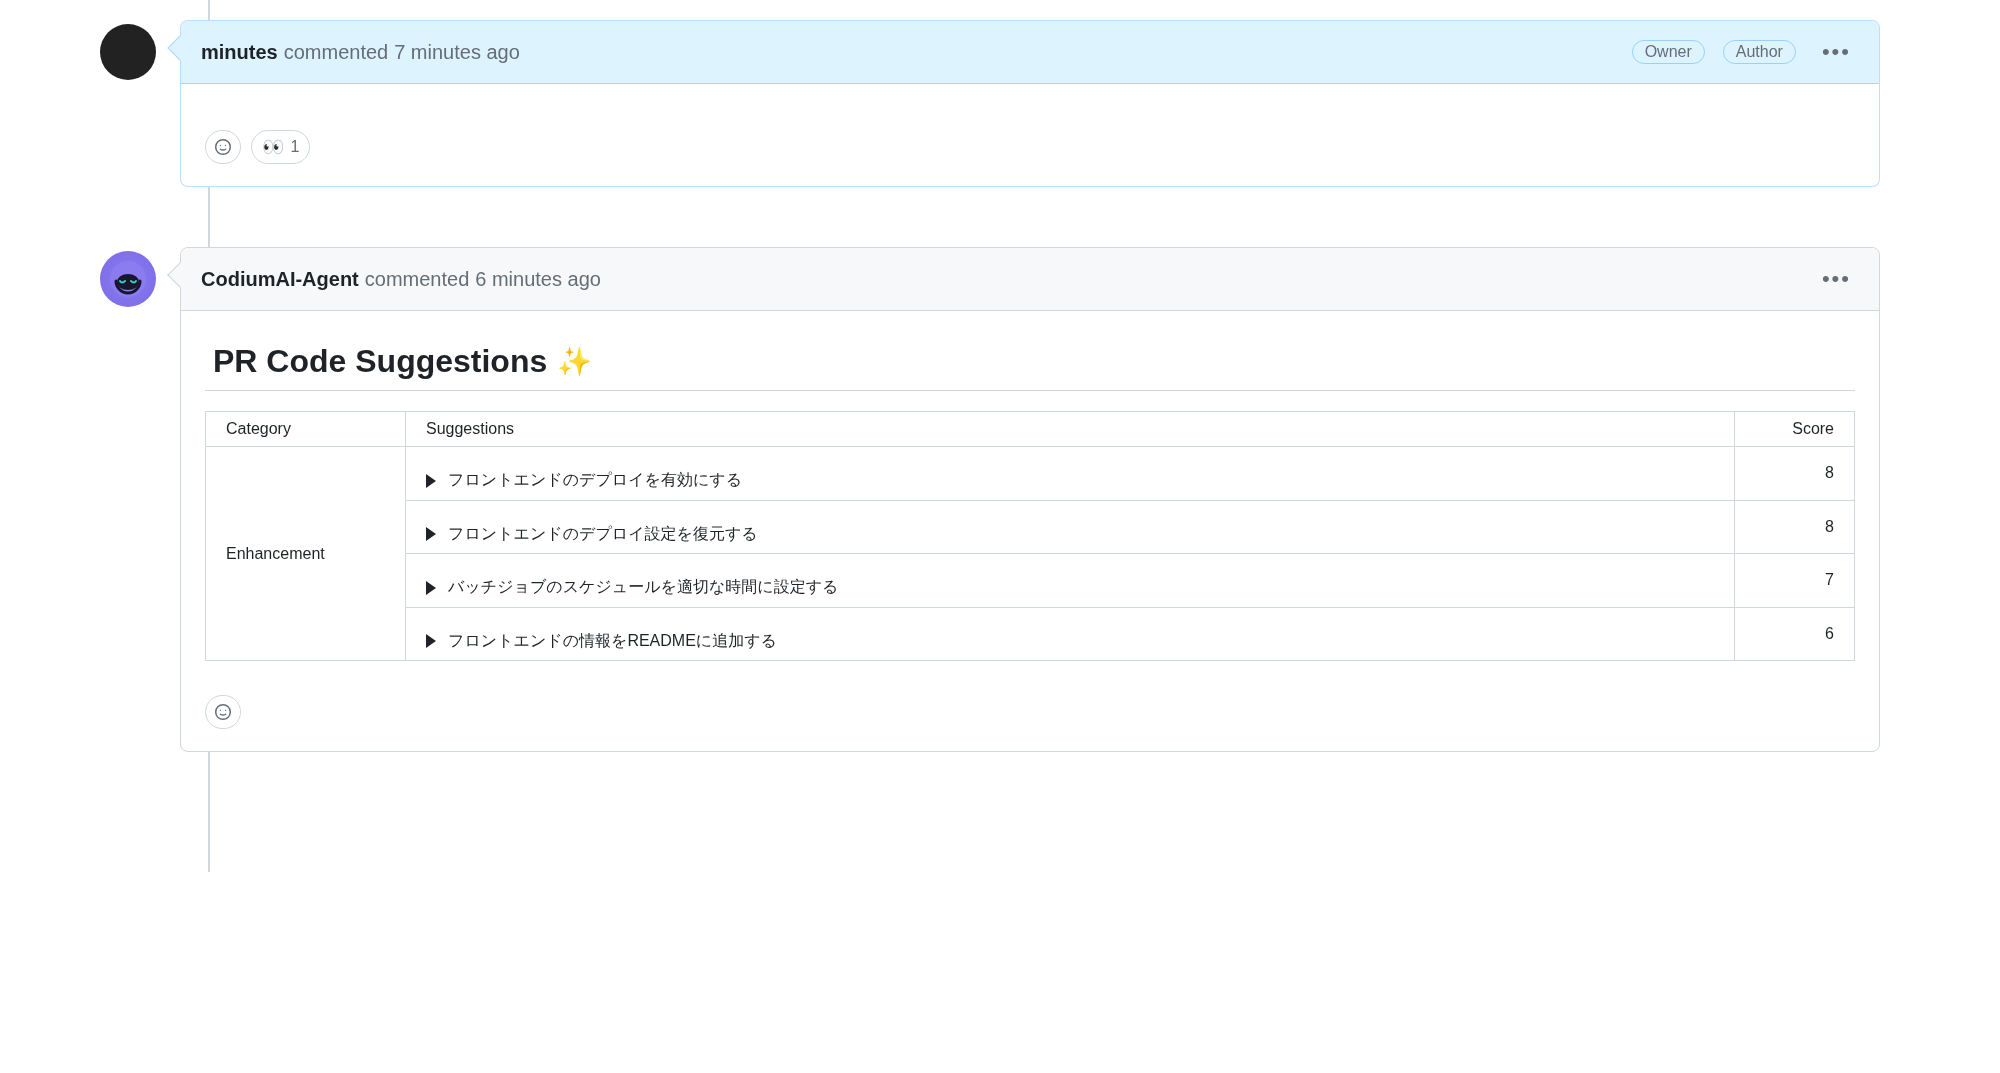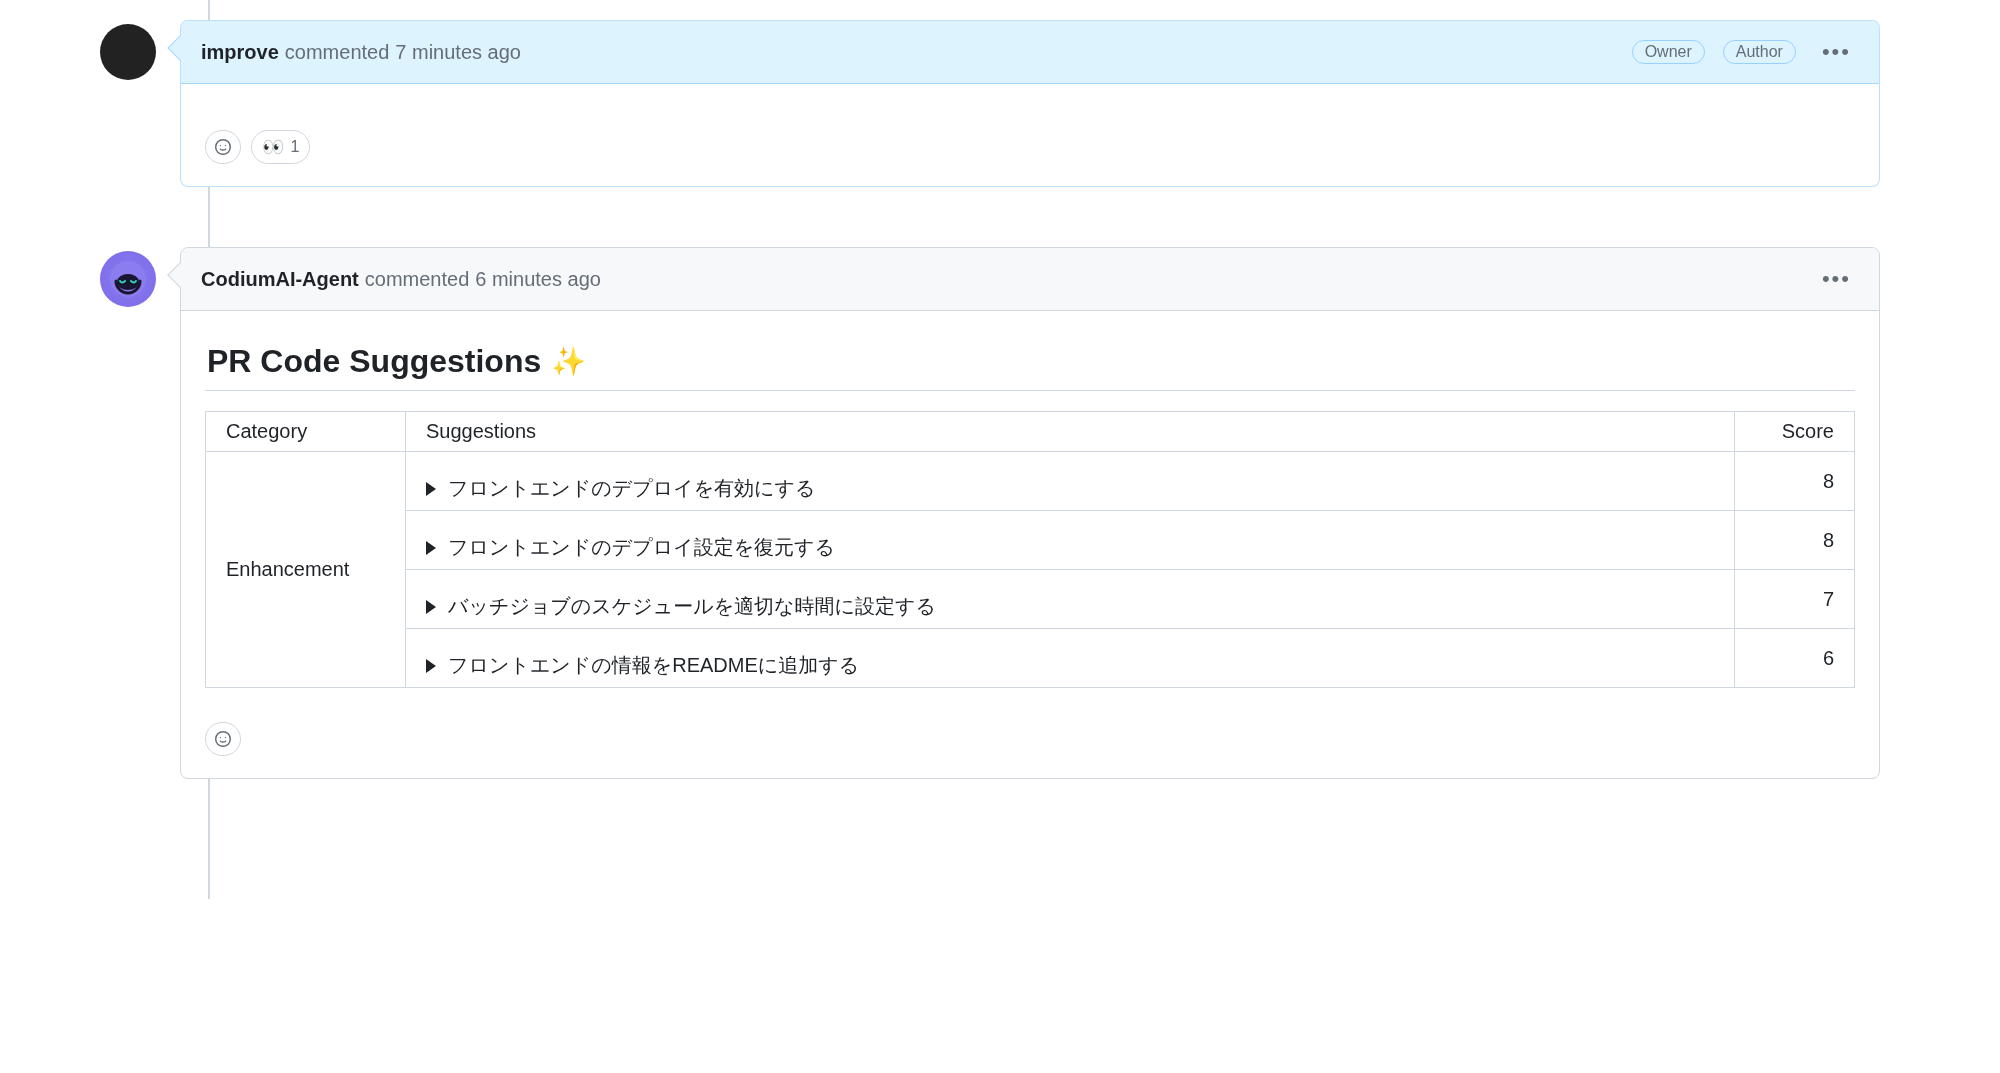--- a/index.html
+++ b/index.html
@@ -117,33 +117,33 @@
     color: var(--muted);
     font-size: 16px;
     padding: 0 10px;
     cursor: pointer;
   }
   .react-add { width: 36px; padding:0; }
   .react-pill .emoji { font-size: 18px; }
   .heading {
     font-size: 32px;
     font-weight: 700;
-    margin: 10px 2px 10px;
+    margin: 10px 8px 10px;
     display:flex; align-items:center; gap:10px;
   }
   .heading-rule { height:1px; background: var(--border); margin: 6px 0 20px; }
   table.sugg {
     width: 100%;
     border-collapse: collapse;
     border: 1px solid var(--border);
   }
   table.sugg th, table.sugg td {
     border: 1px solid var(--border);
     padding: 8px 20px;
-    font-size: 20px;
+    font-size: 16px;
     text-align: left;
     vertical-align: middle;
   }
   table.sugg th { font-weight: 400; background:#fff; color: var(--text); }
   table.sugg td.score, table.sugg th.score { text-align: right; width: 120px; margin-left: 20px; }
   table.sugg td.cat { width: 200px; font-weight:400;margin-top:25px; }
   .disclose {
     display:inline-flex; align-items:center; gap:12px;
     cursor: pointer;
     margin-top: 15px;
@@ -176,21 +176,21 @@
 
 <div class="timeline">
   <div class="vline"></div>
 
   <div class="item">
     <div class="avatar"></div>
     <div class="comment owner">
       <div class="caret"></div>
       <div class="comment-header">
         <div class="hdr-left">
-          <span class="author">improve</span>
+          <span class="author">minutes</span>
           <span class="muted">commented</span>
           <span class="muted">7 minutes ago</span>
         </div>
         <div class="hdr-right">
           <span class="badge">Owner</span>
           <span class="badge">Author</span>
           <span class="kebab">•••</span>
         </div>
       </div>
       <div class="comment-body">

